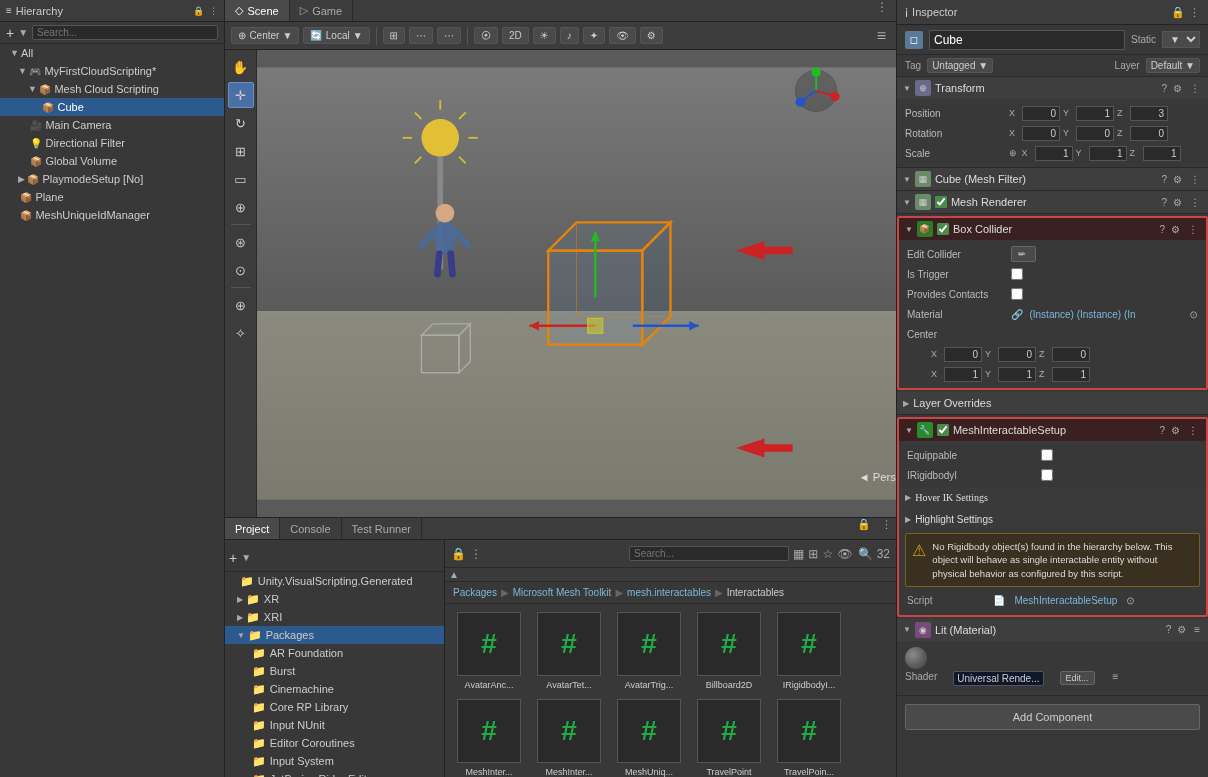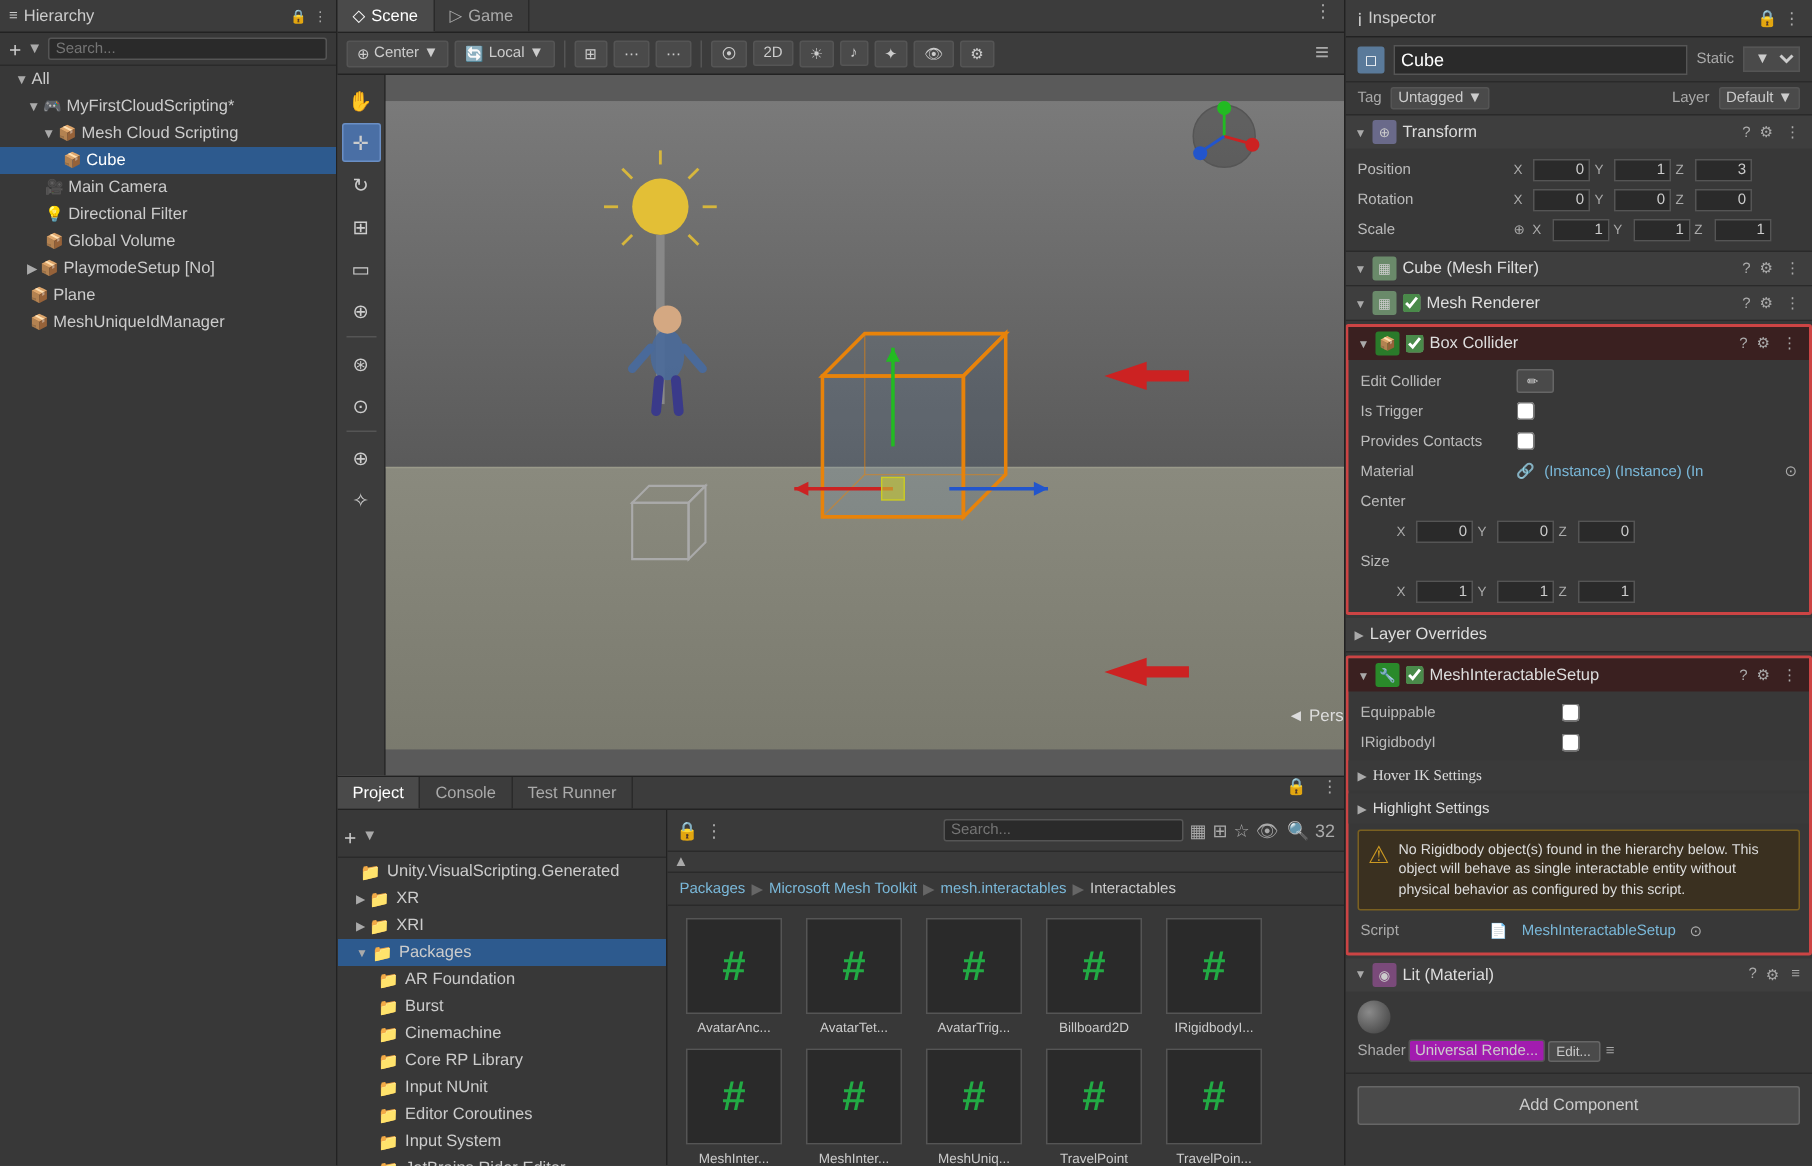--- a/index.html
+++ b/index.html
@@ -537,29 +537,29 @@
       height: 22px;
       background: radial-gradient(circle at 35% 35%, #8a8a8a, #3a3a3a);
       border-radius: 50%;
       flex-shrink: 0;
     }
     .material-info {
       flex: 1;
     }
     .shader-row {
       display: flex;
-      align-items: center;
+      align-items: flex-start;
       height: 20px;
       padding: 0 8px;
-      gap: 2px;
+      gap: 16px;
       font-size: 10px;
     }
     .shader-label { color: #aaa; }
     .shader-dropdown {
-      background: #a21caf;
+      background: #0f172a;
       border: 1px solid #555;
       color: #ccc;
       font-size: 10px;
       padding: 1px 3px;
       border-radius: 2px;
     }
 
     
     .script-row {
       display: flex;
@@ -1179,23 +1179,20 @@
             <div class="xyz-group">
               <span class="xyz-label">X</span>
               <input class="xyz-input" type="text" value="0" style="">
               <span class="xyz-label">Y</span>
               <input class="xyz-input" type="text" value="0" style="">
               <span class="xyz-label">Z</span>
               <input class="xyz-input" type="text" value="0" style="">
             </div>
           </div>
           <div class="prop-row">
-            <span class="prop-label">Size</span>
-          </div>
-          <div class="prop-row">
             <span style="width:20px;flex-shrink:0;"></span>
             <div class="xyz-group">
               <span class="xyz-label">X</span>
               <input class="xyz-input" type="text" value="1" style="">
               <span class="xyz-label">Y</span>
               <input class="xyz-input" type="text" value="1" style="">
               <span class="xyz-label">Z</span>
               <input class="xyz-input" type="text" value="1" style="">
             </div>
           </div>

